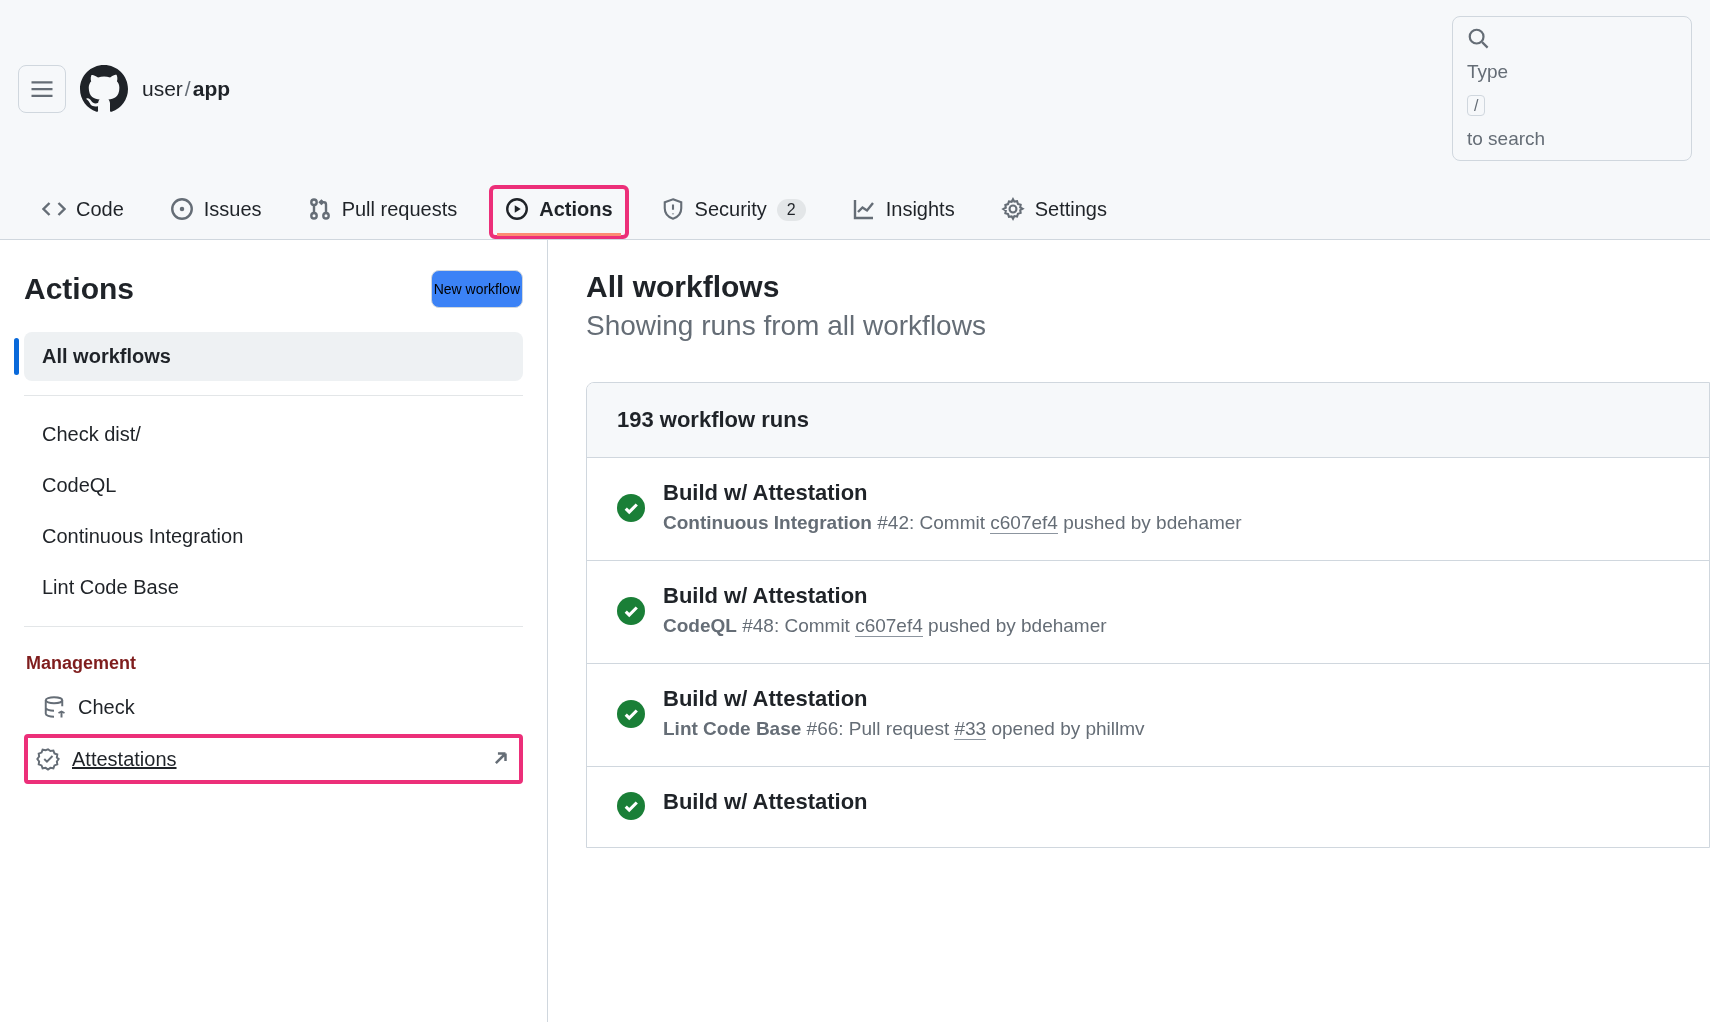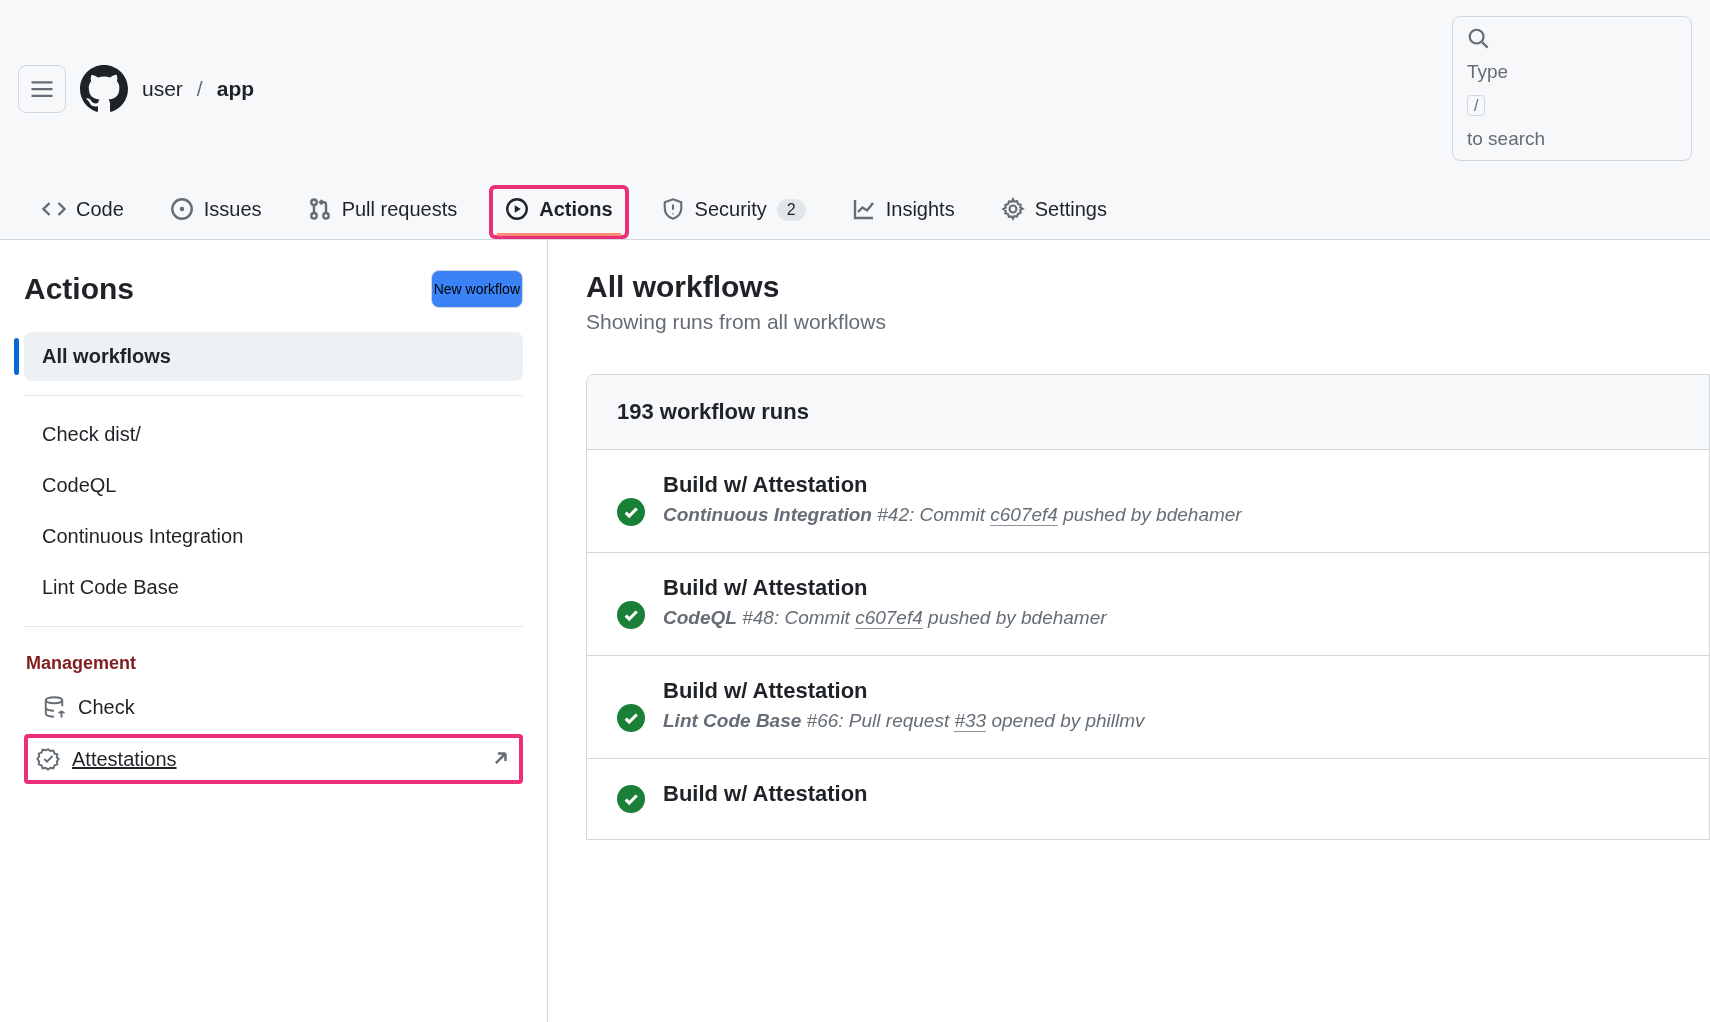--- a/index.html
+++ b/index.html
@@ -30,21 +30,21 @@
     .logo-circle {
       width: 48px;
       height: 48px;
       display:flex;
       align-items:center;
       justify-content:center;
     }
     .breadcrumb {
       display: flex;
       align-items: flex-end;
-      gap: 14px;
+      gap: 2px;
       font-size: 21px;
       color: #1f2328;
     }
     .breadcrumb .sep { color: #656d76; }
     .breadcrumb .repo { font-weight: 600; }
     .spacer { flex: 1; }
     .search-box {
       display: flex;
       align-items: flex-start;
       gap: 12px;
@@ -186,56 +186,55 @@
     .content {
       flex: 1;
       padding: 30px 0 0 38px;
     }
     .content-title {
       font-size: 30px;
       font-weight: 600;
       margin-bottom: 6px;
     }
     .content-subtitle {
-      font-size: 21px;
+      font-size: 28px;
       color: #656d76;
       margin-bottom: 40px;
     }
     .run-box {
       border: 1px solid #d0d7de;
       border-top-left-radius: 8px;
       overflow: hidden;
     }
     .run-header {
       background: #f6f8fa;
       padding: 24px 30px;
       font-size: 22px;
       font-weight: 600;
       border-bottom: 1px solid #d0d7de;
     }
     .run-row {
       display: flex;
       gap: 18px;
       padding: 22px 26px 26px 30px;
       border-bottom: 1px solid #d0d7de;
-      align-items: flex-end;
+      align-items: center;
     }
     .status-dot {
       flex: none;
       margin-top: 2px;
     }
     .run-title {
       font-size: 22px;
       font-weight: 700;
       margin-bottom: 6px;
     }
     .run-meta {
       font-size: 19px;
       color: #656d76;
-      font-style: italic;
     }
     .run-meta .wf { font-weight: 600; color:#656d76; }
     .run-meta .hash, .run-meta .pr { border-bottom: 1px solid #8c959f; padding-bottom:0; }
 
     .icon16 { width:22px; height:22px; }
     .icon20 { width:24px; height:24px; flex:none; }
   </style>
 </head>
 <body>
 

